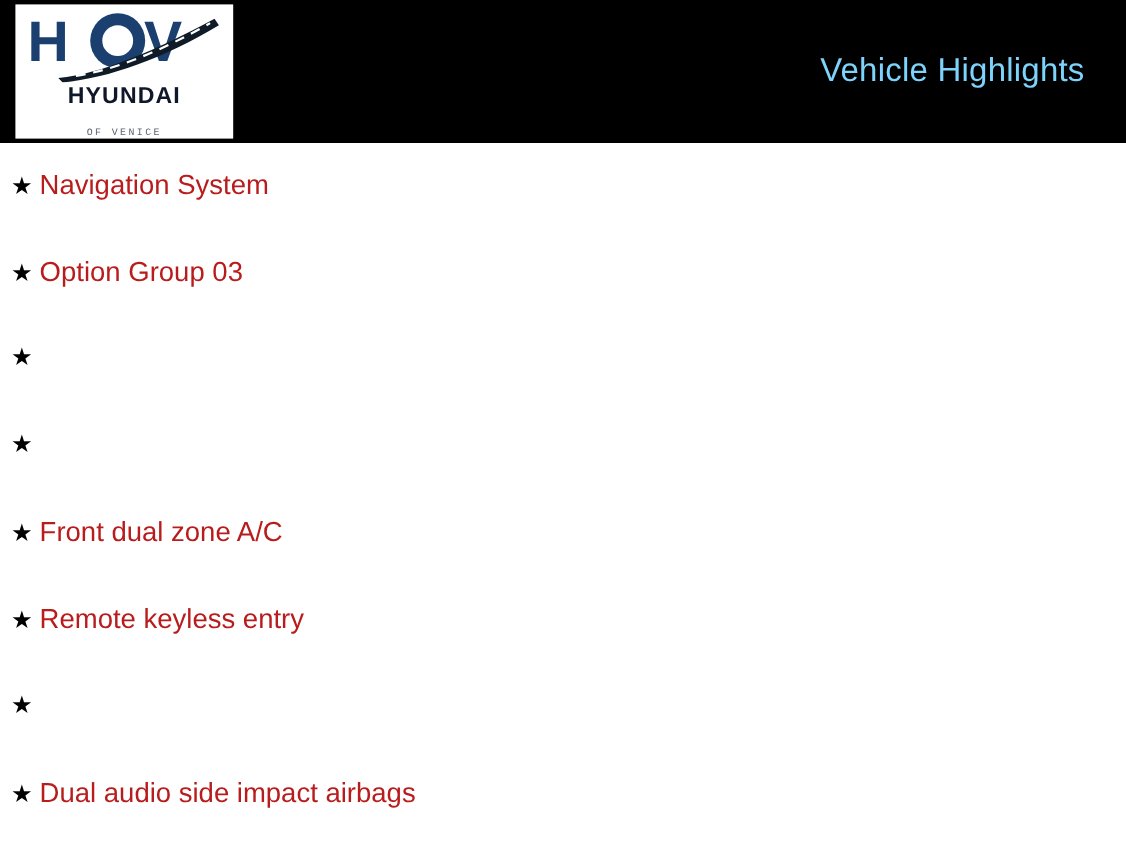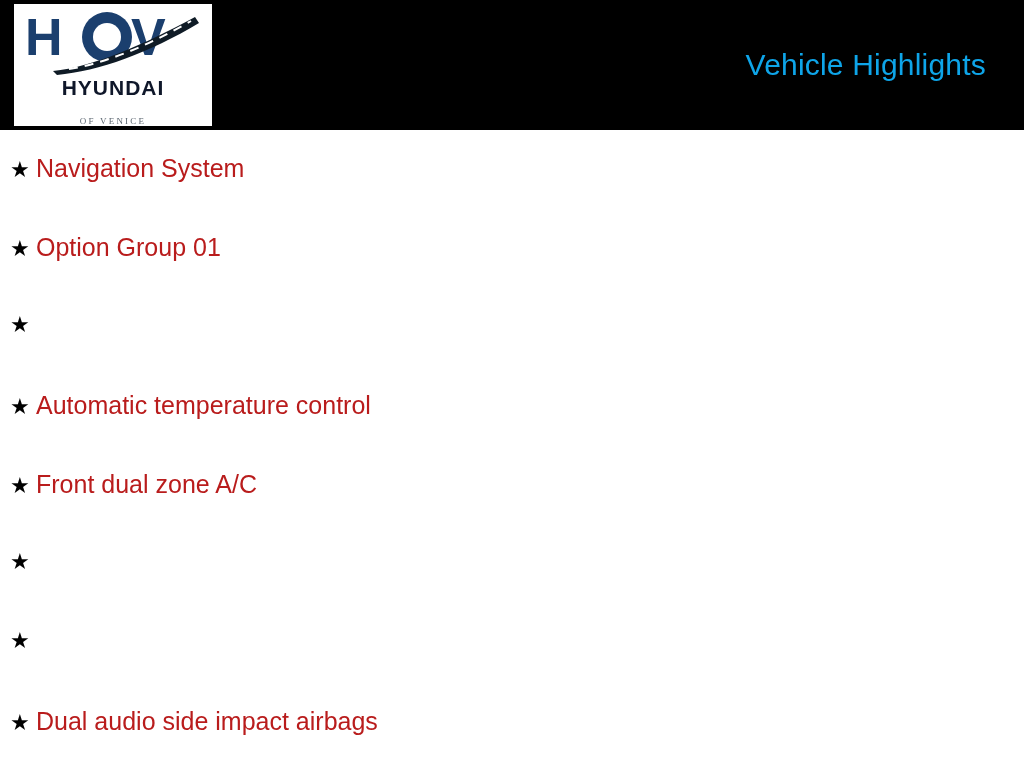--- a/index.html
+++ b/index.html
@@ -56,31 +56,31 @@
     font-family: "Liberation Sans", sans-serif;
     font-size: 21px;
     font-weight: bold;
     letter-spacing: 1px;
     color: #0f172a;
     line-height: 1;
     margin-top: 2px;
   }
 
   .logo-sub {
-    font-family: Liberation Serif, serif;
+    font-family: Liberation Mono, monospace;
     font-size: 9px;
     font-weight: normal;
     letter-spacing: 2.2px;
     color: #5b6670;
     line-height: 1;
     margin-top: 19px;
   }
 
   .header-title {
-    color: #0ea5e9;
+    color: #7dd3fc;
     font-family: "Liberation Sans", sans-serif;
     font-size: 30px;
     font-weight: normal;
     margin-right: 38px;
     letter-spacing: 0.2px;
     white-space: nowrap;
   }
 
   
   .features {
@@ -140,35 +140,35 @@
     <div class="header-title">Vehicle Highlights</div>
   </div>
 
   <ul class="features">
     <li class="feature-item">
       <span class="bullet-star">★</span>
       <span class="feature-label">Navigation System</span>
     </li>
     <li class="feature-item">
       <span class="bullet-star">★</span>
-      <span class="feature-label">Option Group 01</span>
+      <span class="feature-label">Option Group 03</span>
     </li>
     <li class="feature-item">
       <span class="bullet-star">★</span>
     </li>
     <li class="feature-item">
       <span class="bullet-star">★</span>
-      <span class="feature-label">Automatic temperature control</span>
     </li>
     <li class="feature-item">
       <span class="bullet-star">★</span>
       <span class="feature-label">Front dual zone A/C</span>
     </li>
     <li class="feature-item">
       <span class="bullet-star">★</span>
+      <span class="feature-label">Remote keyless entry</span>
     </li>
     <li class="feature-item">
       <span class="bullet-star">★</span>
     </li>
     <li class="feature-item">
       <span class="bullet-star">★</span>
       <span class="feature-label">Dual audio side impact airbags</span>
     </li>
   </ul>
 

